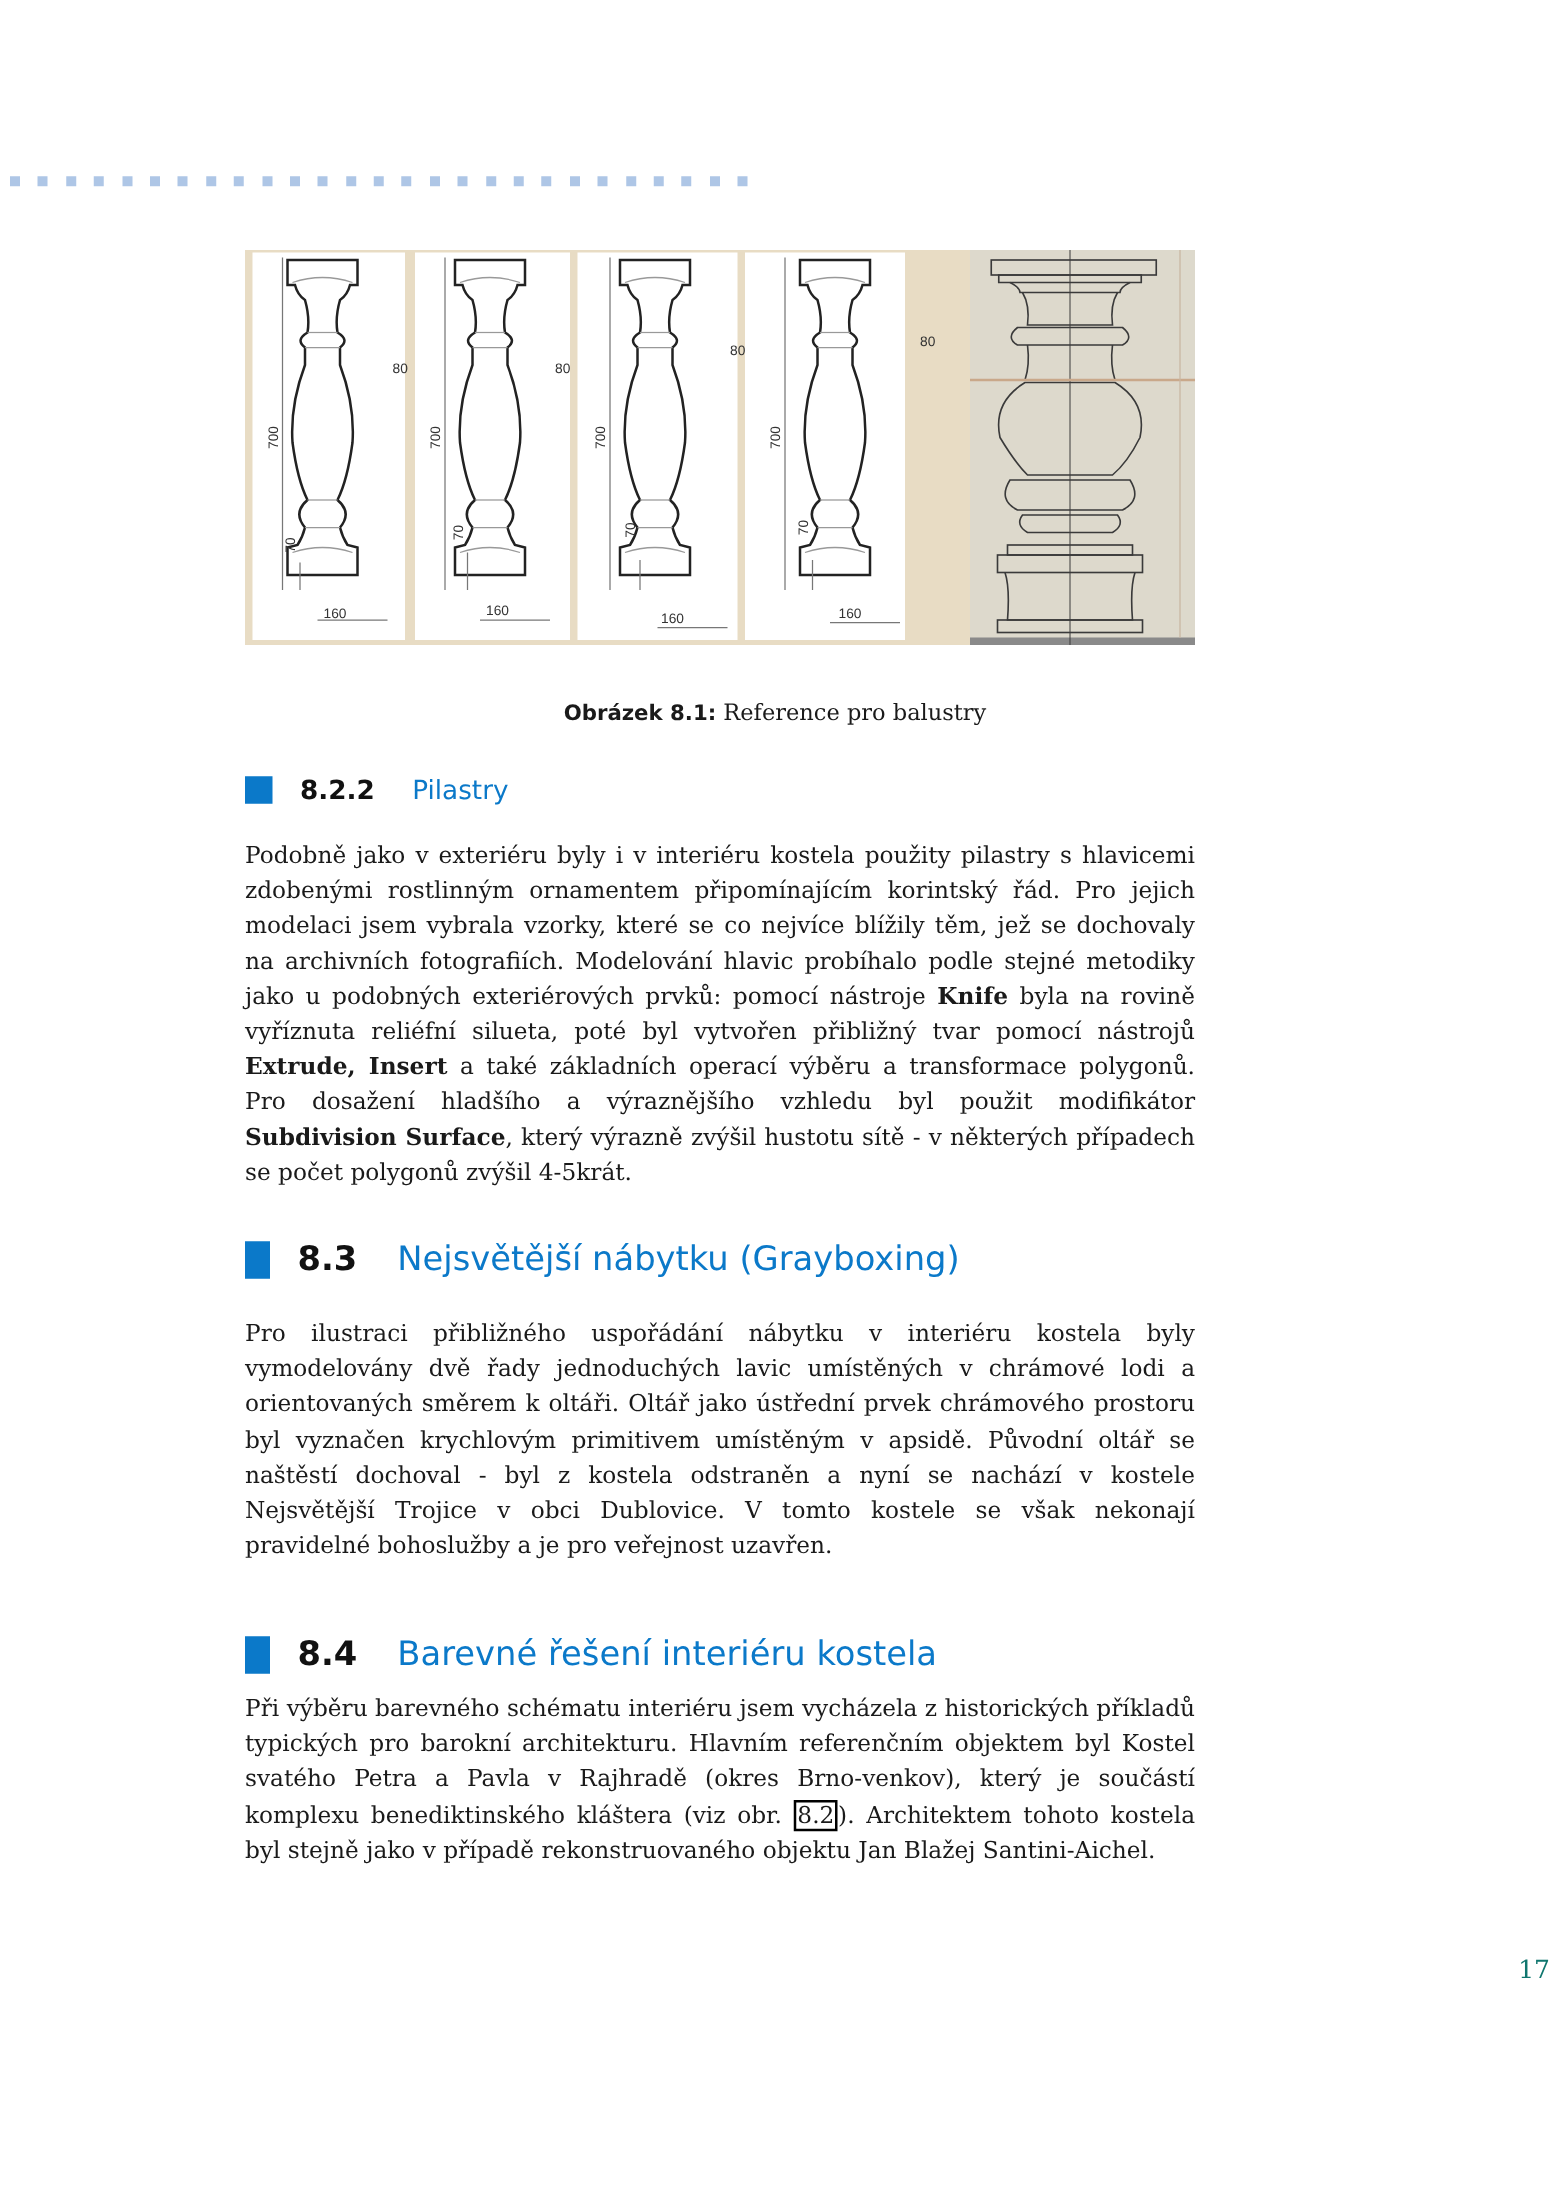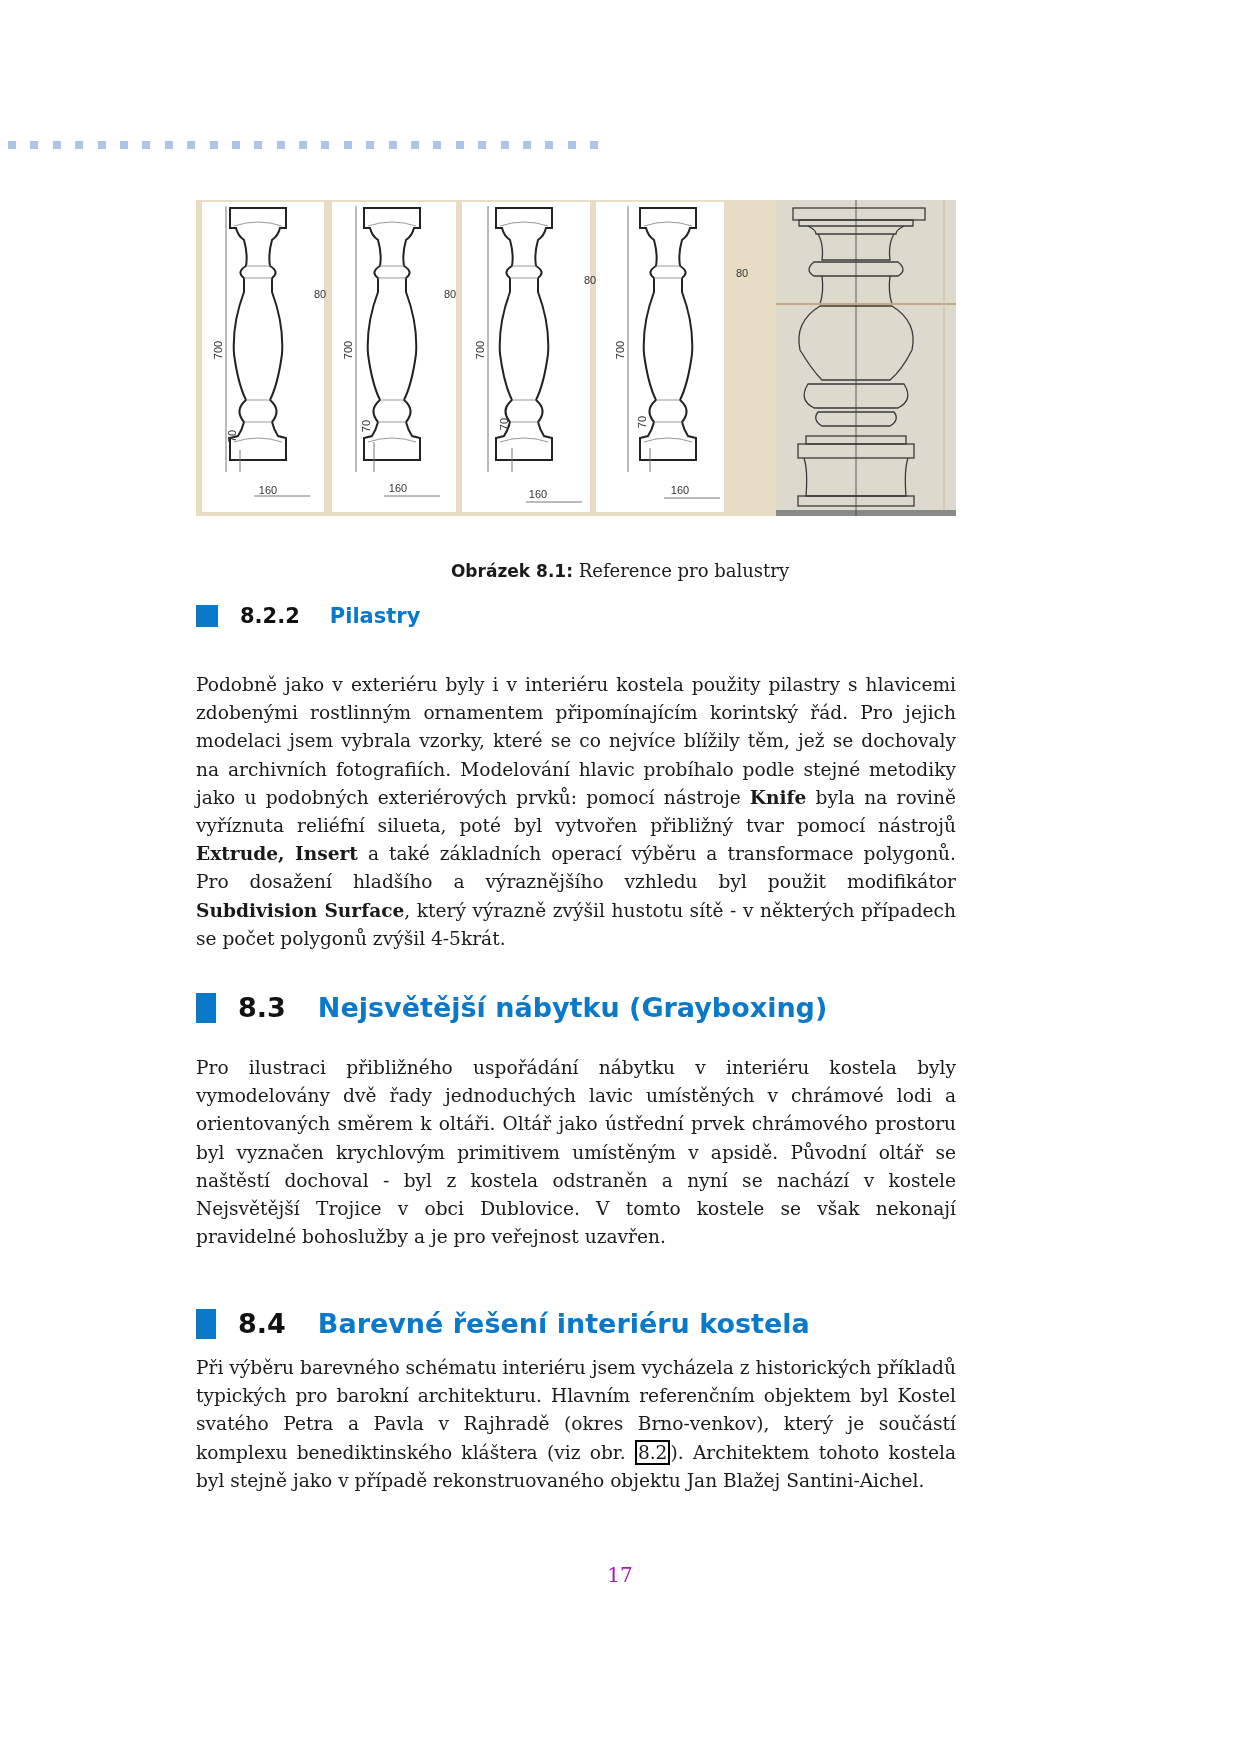--- a/index.html
+++ b/index.html
@@ -20,23 +20,23 @@
     .caption {
       position: absolute; top: 560px; left: 0; width: 1240px; text-align: center;
       font-size: 18px; color: #1a1a1a;
     }
     .caption .cap-label { font-family: "DejaVu Sans", sans-serif; font-weight: bold; font-size: 17px; }
     .caption .cap-text { font-family: "DejaVu Serif", serif; margin-top: 47px; }
 
     .heading { position: absolute; left: 196px; display: flex; align-items: center; }
     .heading .sq { background: #0b79c9; }
     .heading .num { font-family: "DejaVu Sans", sans-serif; font-weight: bold; color: #111; }
-    .heading .title { font-family: "DejaVu Sans", sans-serif; font-weight: bold; color: #0b79c9; }
-
-    .h3 { top: 604px; justify-content: space-between; }
+    .heading .title { font-family: "DejaVu Sans", sans-serif; font-weight: normal; color: #0b79c9; }
+
+    .h3 { top: 620px; justify-content: space-between; }
     .h3 .sq { width: 22px; height: 22px; margin-right: 22px; }
     .h3 .num { font-size: 21px; margin-right: 30px; }
     .h3 .title { font-size: 21px; }
 
     .h2 .sq { width: 20px; height: 30px; margin-right: 22px; }
     .h2 .num { font-size: 27px; margin-right: 32px; }
     .h2 .title { font-size: 27px; }
     .h2a { top: 992px; }
     .h2b { top: 1308px; text-align: center; }
 
@@ -46,22 +46,22 @@
       text-align: justify; color: #1a1a1a;
     }
     .para b { font-weight: bold; }
     .p1 { top: 671px; }
     .p2 { top: 1054px; }
     .p3 { top: 1354px; }
     .ref {
       border: 2px solid #000000; padding: 0 1px; color: #1a1a1a;
     }
     .page-number {
-      position: absolute; top: 1563px; left: 0; width: 1240px; text-align: center;
-      font-family: "DejaVu Serif", serif; font-size: 20px; color: #a21caf;
+      position: absolute; top: 1563px; left: 0; width: 1240px; text-align: right;
+      font-family: "DejaVu Serif", serif; font-size: 20px; color: #0f766e;
     }
   </style>
 </head>
 <body>
 
 <div class="running-header">
   <div class="dots">
     <span class="dot"></span>
       <span class="dot"></span>
       <span class="dot"></span>

